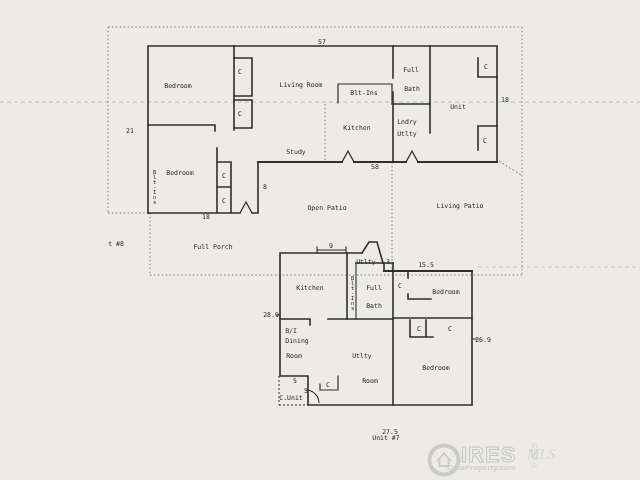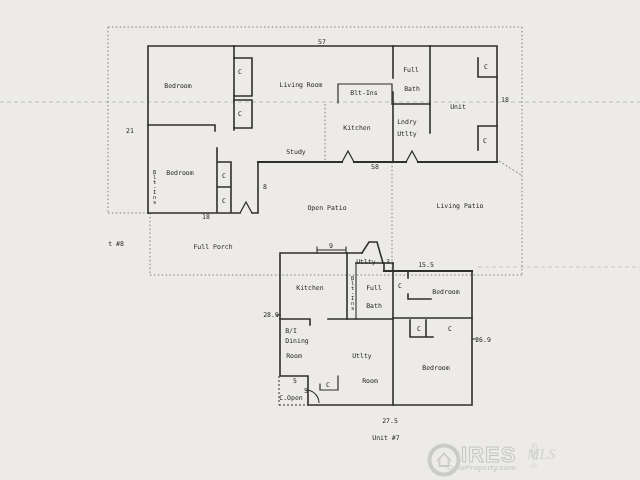--- a/index.html
+++ b/index.html
@@ -143,17 +143,17 @@
   <div class="lbl" style="left:294px;top:356px">Room</div>
   <div class="lbl" style="left:362px;top:356px">Utlty</div>
   <div class="lbl" style="left:370px;top:381px">Room</div>
   <div class="lbl" style="left:419px;top:329px">C</div>
   <div class="lbl" style="left:450px;top:329px">C</div>
   <div class="lbl" style="left:483px;top:340px">26.9</div>
   <div class="lbl" style="left:436px;top:368px">Bedroom</div>
   <div class="lbl" style="left:295px;top:381px">5</div>
   <div class="lbl" style="left:306px;top:391px">5</div>
   <div class="lbl" style="left:328px;top:385px">C</div>
-  <div class="lbl" style="left:291px;top:398px">C.Open</div>
-  <div class="lbl" style="left:390px;top:421px">27.5</div>
+  <div class="lbl" style="left:291px;top:398px">C.Unit</div>
+  <div class="lbl" style="left:390px;top:432px">27.5</div>
   <div class="lbl" style="left:386px;top:438px">Unit #7</div>
 
 </div>
 
 </body></html>

